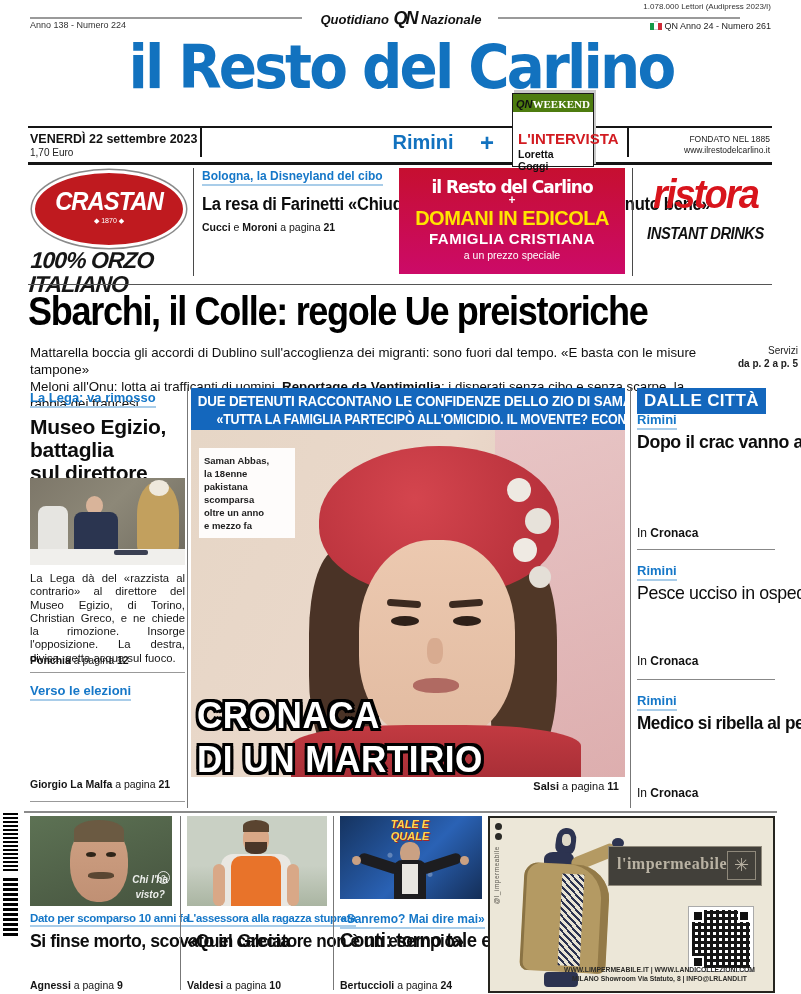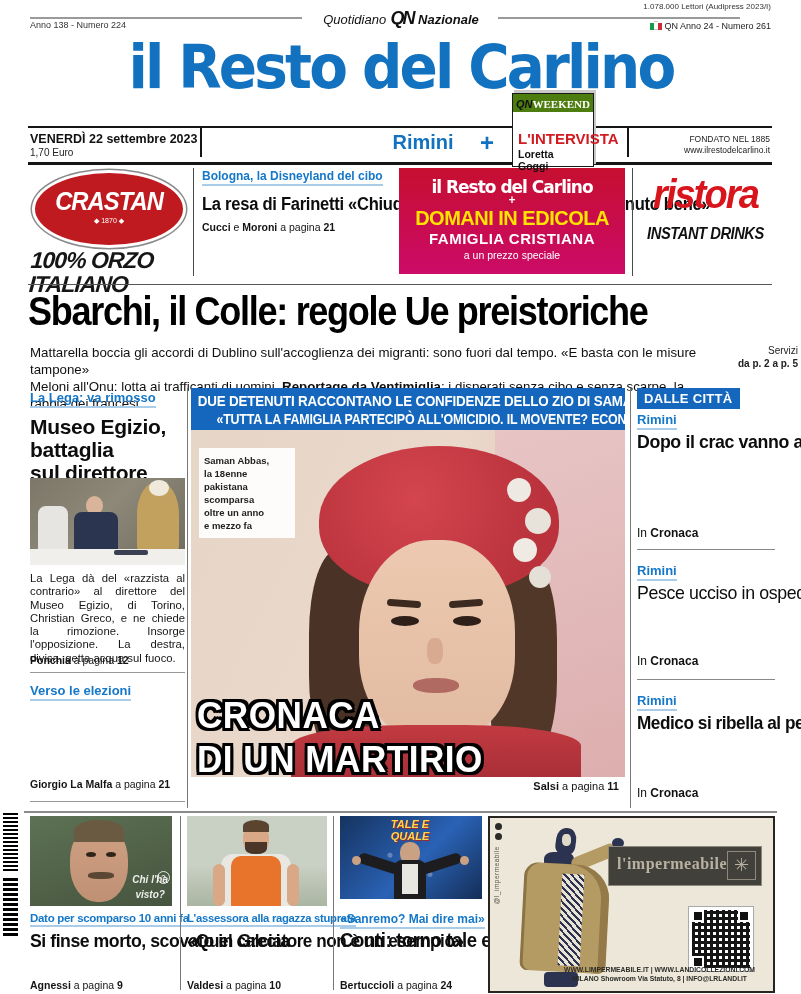--- a/index.html
+++ b/index.html
@@ -29,21 +29,21 @@
 </head>
 <body>
 
 <div id="page">
 
   <div class="abs" style="left:0;top:0;width:801px;height:30px;">
     <div class="abs" style="left:30px;top:17px;width:272px;height:2px;background:#9a9a9a;"></div>
     <div class="abs" style="left:498px;top:17px;width:242px;height:2px;background:#9a9a9a;"></div>
     <div class="abs" style="left:30px;top:20px;font-size:9px;color:#333;">Anno 138 - Numero 224</div>
     <div class="abs nw" style="left:311px;top:8px;width:180px;text-align:center;">
-      <span style="font-size:13px;font-weight:400;font-style:italic;">Quotidiano</span>
+      <span style="font-size:13px;font-weight:700;font-style:italic;">Quotidiano</span>
       <span style="font-size:18px;font-weight:700;font-style:italic;letter-spacing:-2px;">QN</span>
       <span style="font-size:13px;font-weight:700;font-style:italic;">Nazionale</span>
     </div>
     <div class="abs" style="right:30px;top:2px;font-size:8px;color:#333;">1.078.000 Lettori  (Audipress 2023/I)</div>
     <div class="abs nw" style="right:30px;top:21px;font-size:9px;color:#222;">
       <span style="display:inline-block;vertical-align:-1px;">
         <span style="display:inline-block;width:4px;height:7px;background:#169b48;"></span><span style="display:inline-block;width:4px;height:7px;background:#fff;border-top:1px solid #ccc;border-bottom:1px solid #ccc;"></span><span style="display:inline-block;width:4px;height:7px;background:#ce2b37;"></span>
       </span>
       <span>QN Anno 24 - Numero 261</span>
     </div>
@@ -193,21 +193,21 @@
 
   <div class="abs" style="left:191px;top:777px;width:434px;height:31px;background:#fff;">
     <div class="abs by" style="right:6px;top:3px;font-size:11px;">
       <b>Salsi</b><span> a pagina </span><b>11</b>
     </div>
   </div>
 
   <div class="abs vline" style="left:630px;top:388px;height:420px;background:#777;"></div>
 
   <div class="abs" style="left:637px;top:388px;width:138px;height:422px;">
-    <span style="display:inline-block;background:#1467bd;color:#fff;font-weight:700;font-size:13px;padding:3px 7px;letter-spacing:0.3px;">DALLE CITTÀ</span>
+    <span style="display:inline-block;background:#1467bd;color:#fff;font-weight:700;font-size:17px;padding:3px 7px;letter-spacing:0.3px;">DALLE CITTÀ</span>
 
     
     <span class="k ku abs" style="left:0;top:24px;font-size:13px;">Rimini</span>
     <div class="pl cx nw abs" style="left:0;top:43px;font-size:18.5px;line-height:22.5px;font-weight:700;color:#0d0d0d;letter-spacing:-0.4px;transform:scaleX(.96);">Dopo il crac
 vanno all'asta
 hotel, cinema
 e una clinica</div>
     <div class="abs" style="left:0;top:138px;font-size:12px;">
       <span>In </span><b>Cronaca</b>
     </div>

